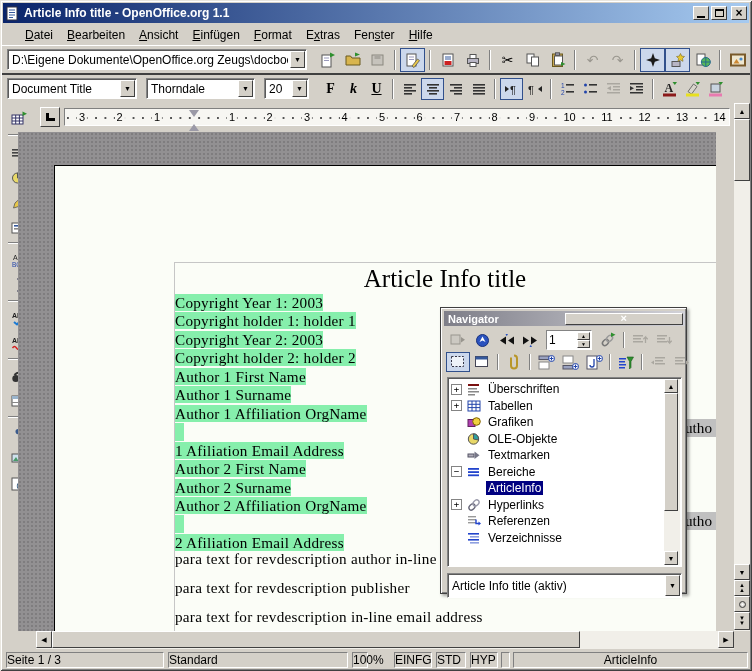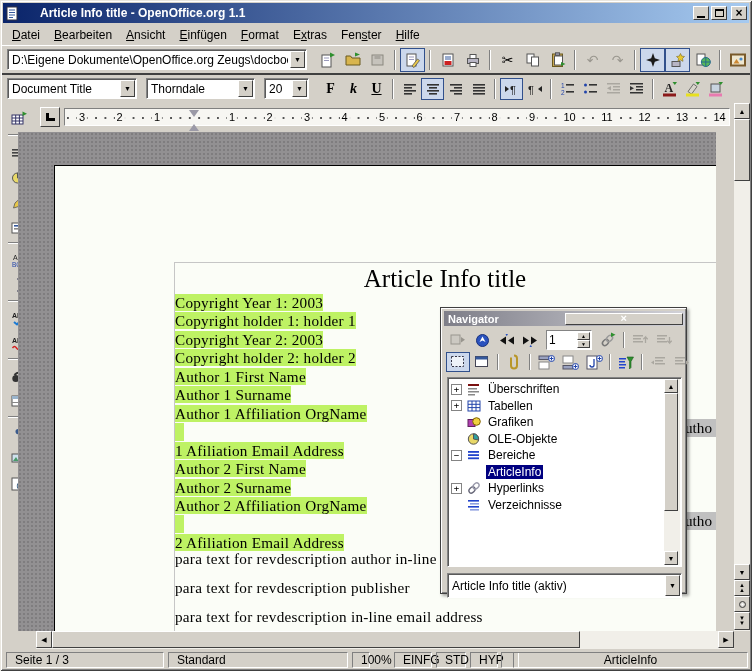--- a/index.html
+++ b/index.html
@@ -4,27 +4,27 @@
 <style>
   *{box-sizing:border-box;margin:0;padding:0}
   html,body{width:752px;height:671px;overflow:hidden;background:#d4d0c8;
     font-family:"Liberation Sans",sans-serif;-webkit-font-smoothing:none}
   #win{position:relative;width:752px;height:671px;background:#d4d0c8}
   #win::after{content:"";position:absolute;inset:0;pointer-events:none;
     box-shadow:inset 1px 1px 0 #e9e6df, inset -1px -1px 0 #404040, inset 2px 2px 0 #fff, inset -2px -2px 0 #808080}
   
   #titlebar{position:absolute;left:3px;top:3px;width:746px;height:20px;
     background:linear-gradient(90deg,#0a246a,#a6caf0);display:flex;align-items:center;padding:0 2px;color:#fff}
-  #titlebar .ttl{font-size:12px;font-weight:bold;margin-left:20px;white-space:nowrap;flex:1}
+  #titlebar .ttl{font-size:12px;font-weight:bold;margin-left:4px;white-space:nowrap;flex:1}
   .cap{width:16px;height:14px;background:#d4d0c8;border:1px solid;border-color:#fff #404040 #404040 #fff;
     display:flex;align-items:center;justify-content:center;font-size:10px;color:#000;margin-left:2px;line-height:10px}
   .cap .minbar{width:8px;height:2px;background:#000;margin-top:8px}
   .cap .maxbox{width:9px;height:8px;border:1px solid #000;border-top:2px solid #000}
   
-  #menubar{position:absolute;left:2px;top:24px;width:748px;height:21px;display:flex;align-items:center;padding-left:3px}
+  #menubar{position:absolute;left:2px;top:24px;width:748px;height:21px;display:flex;align-items:center;padding-left:16px}
   .menu-item{font-size:12px;padding:2px 7px;color:#000;white-space:nowrap}
   
   .bar{position:absolute;left:2px;width:748px;display:flex;align-items:center;padding-left:5px;border-top:1px solid #fff}
   #fnbar{top:45px;height:28px}
   #fmtbar{top:73px;height:29px;border-top:2px solid #404040}
   .combo{position:relative;height:21px;background:#fff;border:1px solid;border-color:#848484 #fff #fff #848484;box-shadow:inset 1px 1px 0 #5a5a5a}
   .combo input{position:absolute;left:2px;top:1px;right:18px;bottom:1px;width:calc(100% - 20px);border:0;outline:0;
     font:12px "Liberation Sans",sans-serif;background:#fff;color:#000;padding-left:2px}
   .combo .drop{position:absolute;right:1px;top:1px;bottom:1px;width:15px;background:#d4d0c8;
     border:1px solid;border-color:#fff #404040 #404040 #fff;display:flex;align-items:center;justify-content:center;
@@ -54,21 +54,21 @@
   
   #workspace{position:absolute;left:18px;top:132px;width:698px;height:499px;overflow:hidden;
     background-color:#929092;background-image:radial-gradient(#7f7d7f 1px,transparent 1.3px);background-size:4px 4px}
   #page{position:absolute;left:36px;top:33px;width:662px;height:466px;background:#fbfdf7;
     border-left:1px solid #000;border-top:1px solid #000;overflow:hidden}
   #textbound{position:absolute;left:119px;top:96px;width:543px;height:371px;border-left:1px solid #c6c6c6;border-top:1px solid #c6c6c6}
   #doc-title{position:absolute;left:120px;top:99px;width:540px;text-align:center;
     font-family:"Liberation Serif",serif;font-size:25px;color:#000;white-space:nowrap}
   .doc-line{position:absolute;left:120px;height:19px;white-space:nowrap;
     font-family:"Liberation Serif",serif;font-size:15.2px;letter-spacing:.25px;color:#000}
-  .fhl{background:#bef264}
+  .fhl{background:#86efac}
   .frag{position:absolute;left:630px;font-family:"Liberation Serif",serif;font-size:15.2px;background:#c0c0c0;white-space:nowrap;padding-right:14px}
   
   #navigator{position:absolute;left:422px;top:175px;width:247px;height:287px;background:#d4d0c8;border:1px solid #404040;
     box-shadow:inset 1px 1px 0 #fff,inset -1px -1px 0 #808080,2px 2px 3px rgba(0,0,0,.35);z-index:5}
   #navtitle{position:absolute;left:3px;top:3px;width:241px;height:15px;background:linear-gradient(90deg,#7e7e88,#d2d2d8);
     display:flex;align-items:center;padding:0 2px 0 4px}
   #navtitle span{color:#fff;font-size:11px;font-weight:bold;flex:1}
   #nav-close{width:13px;height:12px;background:#d4d0c8;border:1px solid;border-color:#fff #404040 #404040 #fff;
     font-size:9px;line-height:9px;text-align:center;color:#000}
   .navrow{position:absolute;left:3px;width:241px;height:22px;display:flex;align-items:center;padding-left:2px}
@@ -97,21 +97,21 @@
     display:flex;align-items:center;justify-content:center;font-size:7px;color:#000;line-height:7px}
   .sthumb{position:absolute;background:#d4d0c8;border:1px solid;border-color:#fff #404040 #404040 #fff}
   #vscroll{position:absolute;left:734px;top:103px;width:16px;height:528px;background:#f1efe9}
   #hscroll{position:absolute;left:36px;top:631px;width:698px;height:18px;background:#f1efe9}
   #corner{position:absolute;left:734px;top:631px;width:16px;height:18px;background:#d4d0c8}
   .dbl{display:flex;flex-direction:column;font-size:6px;line-height:5px}
   .navdot{width:7px;height:7px;border:1px solid #404040;border-radius:50%;background:radial-gradient(#fff,#b8b4ac)}
   
   #statusbar{position:absolute;left:2px;top:650px;width:748px;height:19px}
   .scell{position:absolute;top:2px;height:16px;border:1px solid;border-color:#808080 #fff #fff #808080;
-    font-size:12px;line-height:14px;padding:0 8px;color:#000;white-space:nowrap}
+    font-size:12px;line-height:14px;padding:0 0;color:#000;white-space:nowrap}
   svg{display:block}
 </style>
 </head>
 <body>
 
 <div id="win">
 
   <div id="titlebar">
     <svg width="15" height="15">
         <rect x="2" y="1" width="10" height="13" fill="#fff" stroke="#334"></rect>
@@ -709,20 +709,30 @@
             <span class="exp-spacer"></span>
             <span class="ticon">
               <svg width="14" height="14">
                 <circle cx="6.5" cy="7" r="5.2" fill="#e8d868" stroke="#555"></circle>
                 <path d="M6.5 7 L6.5 1.8 A5.2 5.2 0 0 1 11.5 8 Z" fill="#2e9e9e" stroke="#555"></path>
               </svg>
             </span>
             <span class="tlabel">OLE-Objekte</span>
           </div>
           <div class="tree-row">
+            <span class="exp-spacer"></span>
+            <span class="ticon">
+              <svg width="14" height="14">
+                <rect x="1" y="6" width="6" height="3" fill="#b0adb8" stroke="#556"></rect>
+                <path d="M7.5 3.5 l5 3.8 -5 3.8z" fill="#778"></path>
+              </svg>
+            </span>
+            <span class="tlabel">Textmarken</span>
+          </div>
+          <div class="tree-row">
             <span class="exp">−</span>
             <span class="ticon">
               <svg width="14" height="14">
                 <rect x="1" y="3" width="11" height="1.8" fill="#2244cc"></rect>
                 <rect x="1" y="6.2" width="11" height="1.8" fill="#2244cc"></rect>
                 <rect x="1" y="9.4" width="11" height="1.8" fill="#2244cc"></rect>
               </svg>
             </span>
             <span class="tlabel">Bereiche</span>
           </div>
@@ -733,20 +743,33 @@
           </div>
           <div class="tree-row">
             <span class="exp">+</span>
             <span class="ticon">
               <svg width="14" height="14">
                 <ellipse cx="5" cy="9" rx="3.4" ry="2.5" fill="none" stroke="#667" stroke-width="1.4" transform="rotate(-45 5 9)"></ellipse>
                 <ellipse cx="9" cy="5" rx="3.4" ry="2.5" fill="none" stroke="#99a" stroke-width="1.4" transform="rotate(-45 9 5)"></ellipse>
               </svg>
             </span>
             <span class="tlabel">Hyperlinks</span>
+          </div>
+          <div class="tree-row">
+            <span class="exp-spacer"></span>
+            <span class="ticon">
+              <svg width="14" height="14">
+                <rect x="1" y="2" width="8" height="1.4" fill="#999"></rect>
+                <rect x="1" y="5" width="8" height="1.4" fill="#999"></rect>
+                <rect x="1" y="8" width="8" height="1.4" fill="#999"></rect>
+                <path d="M9 5.5 v4 h3" stroke="#2244cc" fill="none" stroke-width="1.4"></path>
+                <path d="M11.5 7.5 l2.5 2 -2.5 2z" fill="#2244cc"></path>
+              </svg>
+            </span>
+            <span class="tlabel">Referenzen</span>
           </div>
           <div class="tree-row">
             <span class="exp-spacer"></span>
             <span class="ticon">
               <svg width="14" height="14">
                 <rect x="1" y="2" width="11" height="1.6" fill="#2244cc"></rect>
                 <rect x="3" y="5" width="9" height="1.6" fill="#8fa0e0"></rect>
                 <rect x="1" y="8" width="11" height="1.6" fill="#2244cc"></rect>
                 <rect x="3" y="11" width="9" height="1.6" fill="#8fa0e0"></rect>
               </svg>

